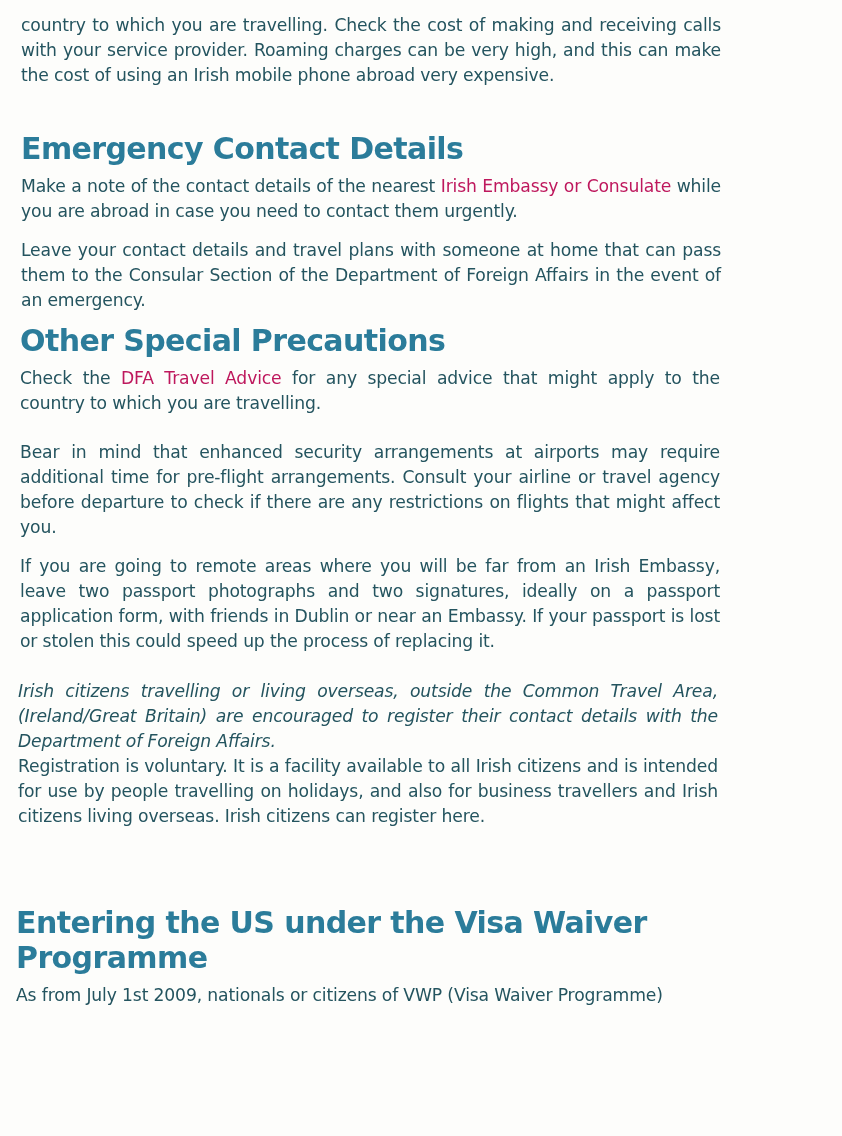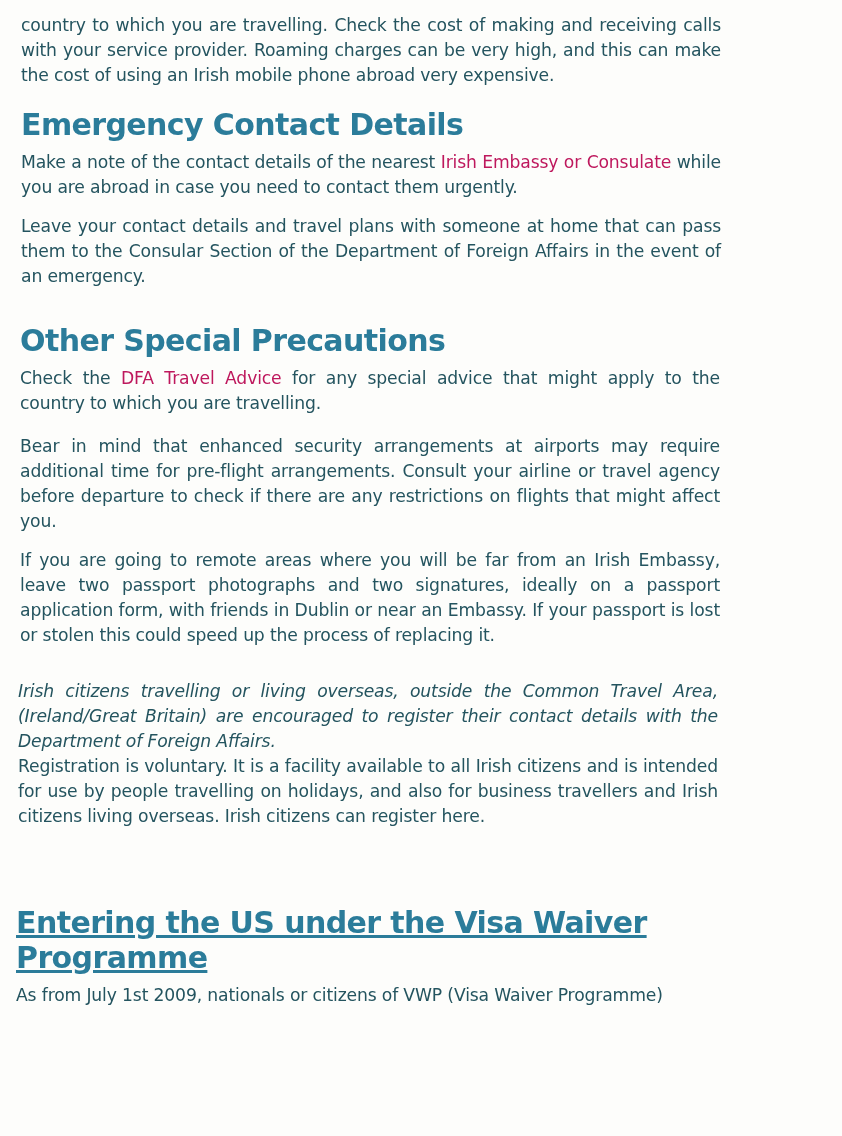--- a/index.html
+++ b/index.html
@@ -59,38 +59,38 @@
   </style>
 </head>
 <body>
 
 <div class="page">
 
   <div class="block" style="left:21px; top:13px;">
     <p>country to which you are travelling. Check the cost of making and receiving calls with your service provider. Roaming charges can be very high, and this can make the cost of using an Irish mobile phone abroad very expensive.</p>
   </div>
 
-  <div class="block" style="left:21px; top:108px;">
+  <div class="block" style="left:21px; top:132px;">
     <h2>Emergency Contact Details</h2>
     <p style="margin-top:9px;"><span>Make a note of the contact details of the nearest </span><span class="link">Irish Embassy or Consulate</span><span> while you are abroad in case you need to contact them urgently.</span></p>
     <p style="margin-top:14px;">Leave your contact details and travel plans with someone at home that can pass them to the Consular Section of the Department of Foreign Affairs in the event of an emergency.</p>
   </div>
 
   <div class="block" style="left:20px; top:324px;">
     <h2>Other Special Precautions</h2>
     <p style="margin-top:9px;"><span>Check the </span><span class="link">DFA Travel Advice</span><span> for any special advice that might apply to the country to which you are travelling.</span></p>
-    <p style="margin-top:18px;">Bear in mind that enhanced security arrangements at airports may require additional time for pre-flight arrangements. Consult your airline or travel agency before departure to check if there are any restrictions on flights that might affect you.</p>
+    <p style="margin-top:24px;">Bear in mind that enhanced security arrangements at airports may require additional time for pre-flight arrangements. Consult your airline or travel agency before departure to check if there are any restrictions on flights that might affect you.</p>
     <p style="margin-top:14px;">If you are going to remote areas where you will be far from an Irish Embassy, leave two passport photographs and two signatures, ideally on a passport application form, with friends in Dublin or near an Embassy. If your passport is lost or stolen this could speed up the process of replacing it.</p>
   </div>
 
   <div class="block" style="left:18px; top:670px;">
     <p style="margin-top:9px;font-style:italic;">Irish citizens travelling or living overseas, outside the Common Travel Area, (Ireland/Great Britain) are encouraged to register their contact details with the Department of Foreign Affairs.</p>
     <p style="">Registration is voluntary. It is a facility available to all Irish citizens and is intended for use by people travelling on holidays, and also for business travellers and Irish citizens living overseas. Irish citizens can register here.</p>
   </div>
 
   <div class="block left" style="left:16px; top:905px; width:660px;">
-    <h2 style="line-height:35px;text-decoration:underline;">Entering the US under the Visa Waiver Programme</h2>
+    <h2 style="line-height:35px;">Entering the US under the Visa Waiver Programme</h2>
     <p style="margin-top:8px;">As from July 1st 2009, nationals or citizens of VWP (Visa Waiver Programme)</p>
   </div>
 
   <div class="page-number">06</div>
 
 </div>
 
 </body></html>

